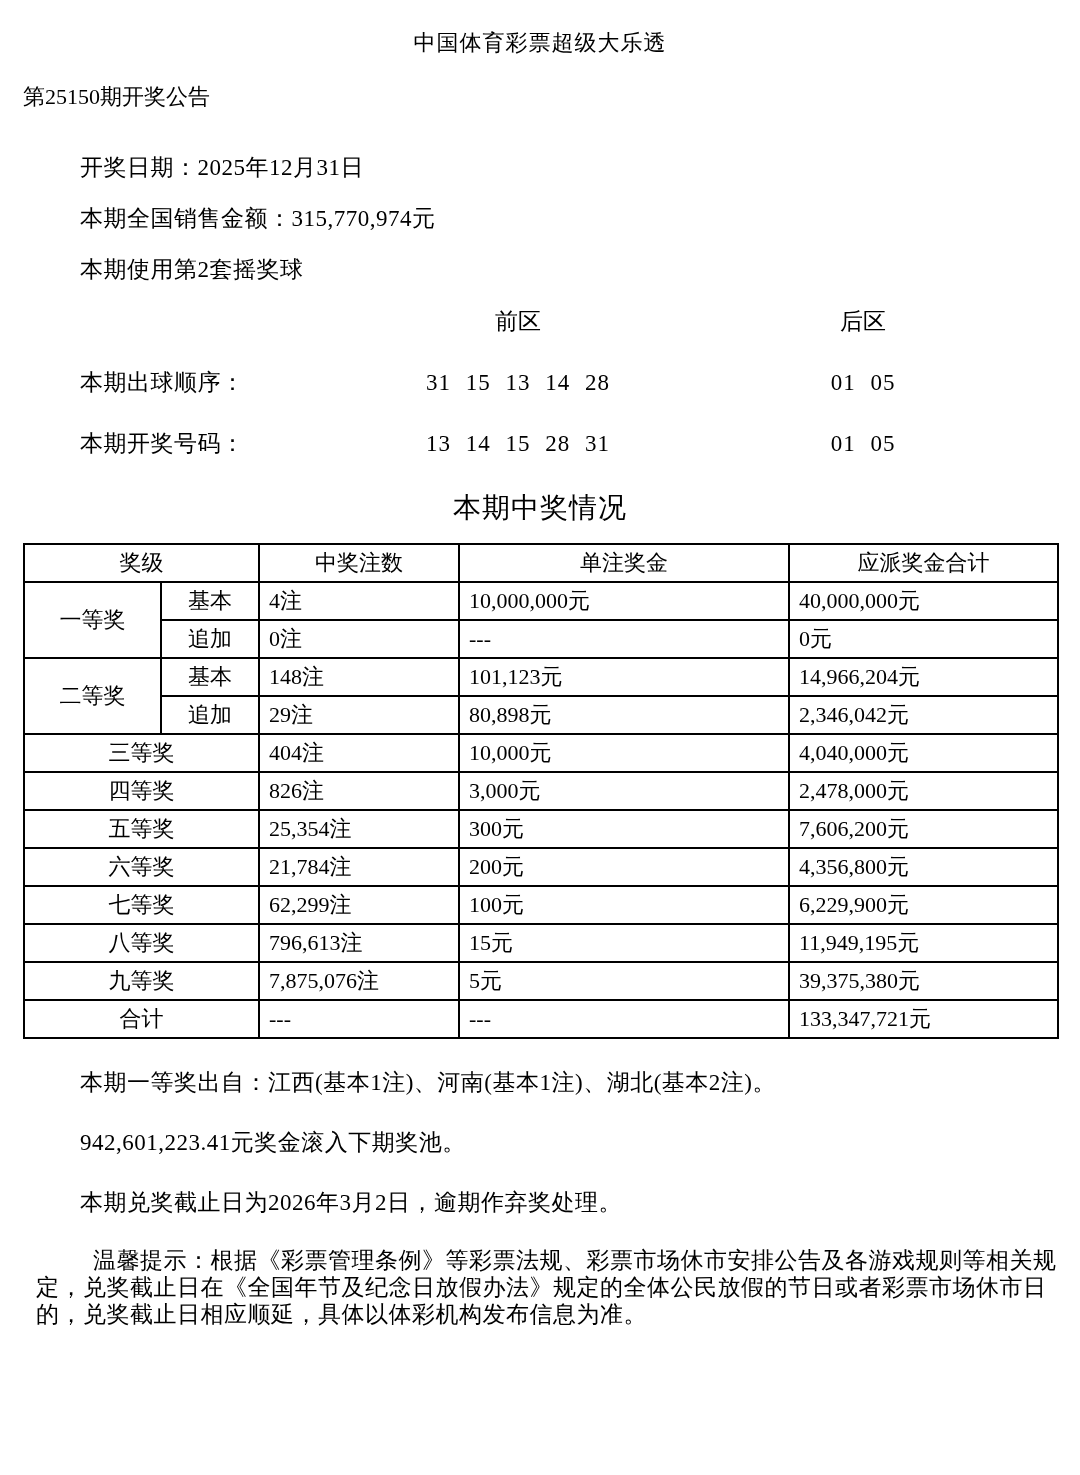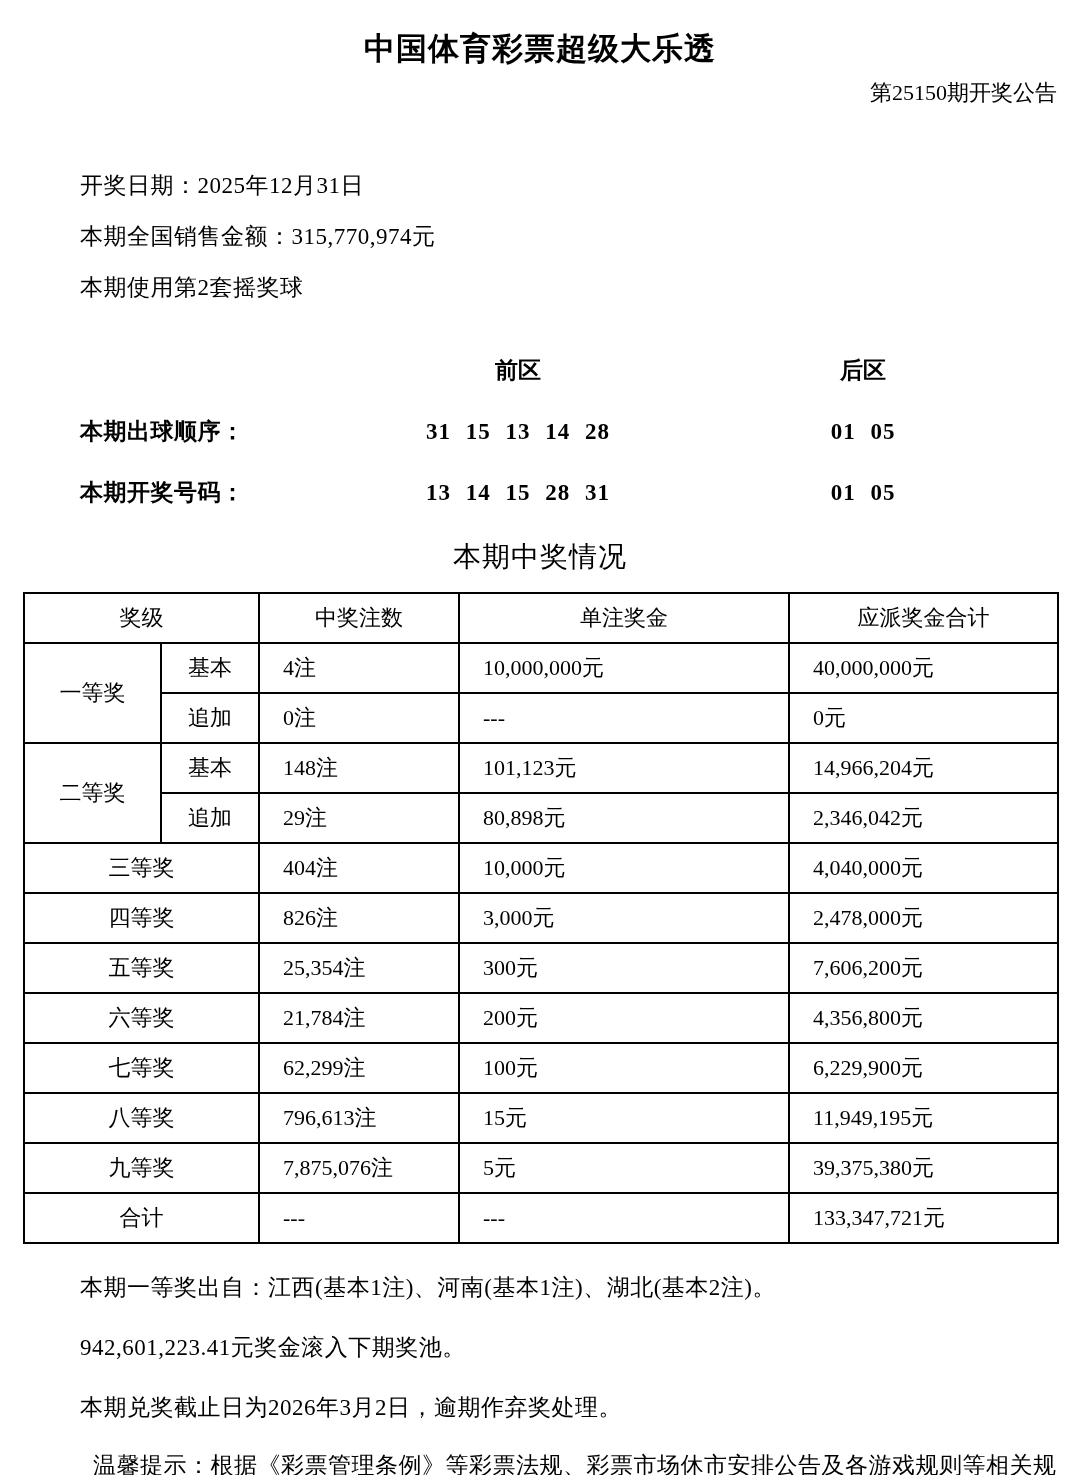--- a/index.html
+++ b/index.html
@@ -9,33 +9,33 @@
     font-family: "Liberation Serif", "DejaVu Serif", serif;
     color: #000000;
     overflow: hidden;
   }
   .page {
     width: 1080px; height: 1475px;
     padding: 28px 23px 0 23px;
   }
   .doc-title {
     text-align: center;
-    font-size: 31px;
-    font-weight: bold;
+    font-size: 22px;
+    font-weight: normal;
     letter-spacing: 1px;
   }
   .doc-subtitle {
-    text-align: right;
+    text-align: left;
     font-size: 22px;
-    margin-top: 8px;
-  }
-  .info-block { margin-top: 62px; padding-left: 57px; }
+    margin-top: 24px;
+  }
+  .info-block { margin-top: 40px; padding-left: 57px; }
   .info-line { font-size: 23px; margin-bottom: 20px; letter-spacing: 0.5px; }
 
-  .num-grid { margin-top: 52px; font-size: 23px; font-weight: bold; }
+  .num-grid { margin-top: 21px; font-size: 23px; }
   .num-grid-row {
     display: grid;
     grid-template-columns: 300px 390px 300px;
     align-items: baseline;
     margin-bottom: 30px;
   }
   .num-grid-row .zone-head { text-align: center; }
   .num-grid-row .row-label { padding-left: 57px; letter-spacing: 0.5px; }
   .num-grid-row .balls { text-align: center; word-spacing: 8px; letter-spacing: 1px; }
 
@@ -47,22 +47,22 @@
   }
   table.prize {
     border-collapse: collapse;
     table-layout: fixed;
     width: 1034px;
     margin-top: 16px;
     font-size: 22px;
   }
   table.prize th, table.prize td {
     border: 2px solid #000;
-    height: 50px;
-    padding: 0 23px;
+    height: 38px;
+    padding: 0 9px;
     font-weight: normal;
     overflow: hidden;
     white-space: nowrap;
   }
   table.prize th { text-align: center; }
   td.level-cell, td.sub-cell { text-align: center; }
   td.num-cell { text-align: left; }
 
   .notes { margin-top: 28px; }
   .note-line {

